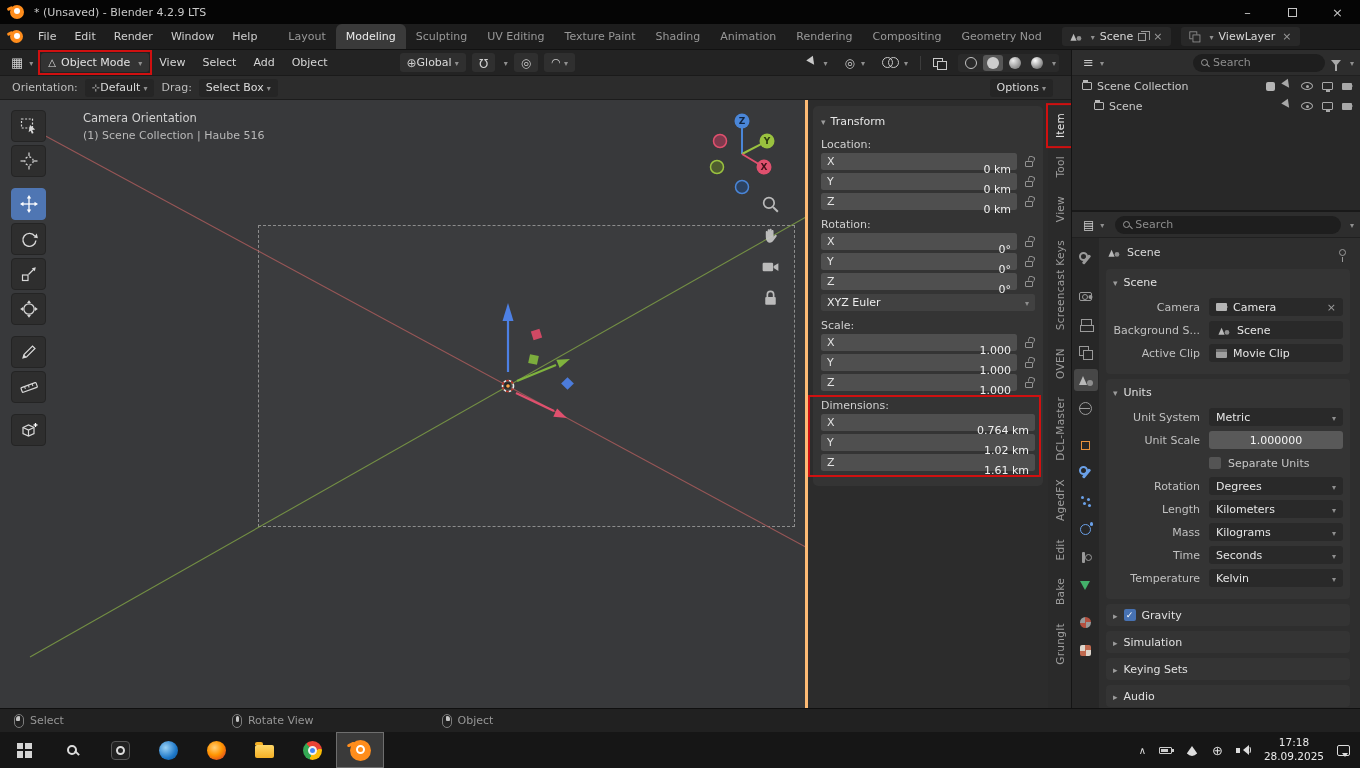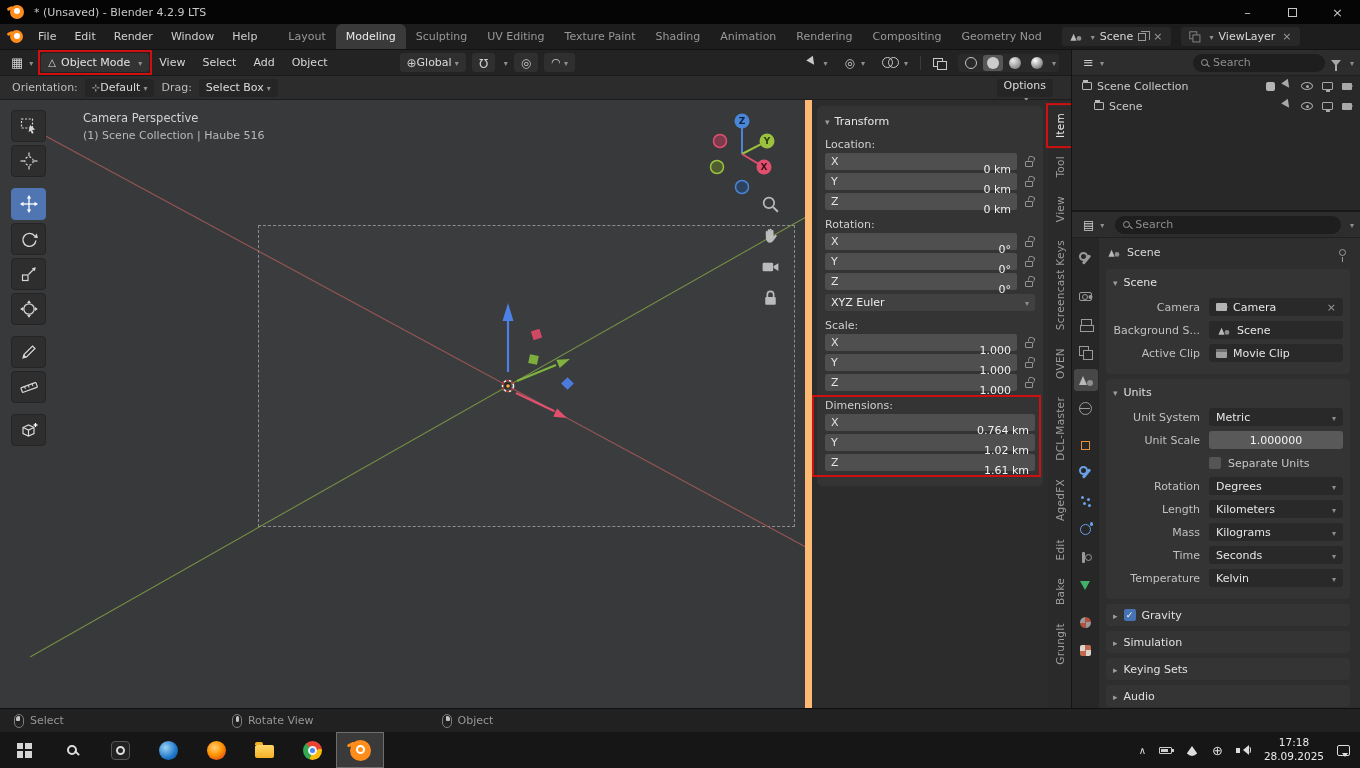--- a/index.html
+++ b/index.html
@@ -59,42 +59,42 @@
   .shade-btn.active { background:#565656; }
   .sph { width:12px; height:12px; border-radius:50%; }
   .sph.wire { border:1.3px solid #c2c2c2; }
   .sph.solid { background:#cccccc; }
   .sph.mat { background:radial-gradient(circle at 35% 30%, #ececec, #9a9a9a 60%, #6f6f6f); }
   .sph.rend { background:radial-gradient(circle at 35% 30%, #ffffff, #8d8d8d 65%, #525252); }
 
   .vp-tools { position:absolute; top:26px; left:0; right:0; height:24px; background:#2c2c2c; display:flex; align-items:center; padding:0 12px; gap:7px; border-bottom:1px solid #1c1c1c; }
   .ts-label { color:#bdbdbd; }
   .pill.dark { background:#252525; height:18px; }
-  .options-btn { margin-left:auto; margin-right:6px;flex-direction:column; }
+  .options-btn { margin-left:auto; margin-right:6px; }
   .i-axes3::before { content:"⊹"; color:#c9c9c9; font-size:10px; }
 
   .vp-canvas { position:absolute; top:50px; left:0; right:0; bottom:0; background:#38393b; overflow:hidden; }
   .cam-frame { position:absolute; left:258px; top:125px; width:537px; height:302px; border:1px dashed #8d8d8d; background:rgba(255,255,255,0.02); }
   .vp-overlay { position:absolute; left:0; top:0; pointer-events:none; }
   .view-info { position:absolute; left:83px; top:9px; line-height:18px; }
   .view-info .l1 { color:#d2d2d2; font-size:11.5px; }
   .view-info .l2 { color:#b9b9b9; font-size:11px; }
 
   .left-toolbar { position:absolute; left:11px; top:10px; width:35px; display:flex; flex-direction:column; gap:3px; z-index:5; }
   .tool-btn { width:35px; height:32px; background:#2e2e2e; border:1px solid #242424; border-radius:4px; display:flex; align-items:center; justify-content:center; }
   .tool-btn.active { background:#4f76b3; border-color:#4f76b3; }
   .tool-btn svg { width:20px; height:20px; }
   .tgap { height:5px; }
 
   .nav-gizmo { position:absolute; left:705px; top:9px; z-index:4; }
   .vp-side-icons { position:absolute; left:760px; top:94px; display:flex; flex-direction:column; gap:10px; z-index:4; opacity:0.9; }
   .vp-side-icons svg { width:21px; height:21px; }
 
   
-  .npanel { position:absolute; left:805px; top:0; width:243px; height:608px; background:#2c2c2c; border-left:7px solid #fdba74; z-index:6; }
+  .npanel { position:absolute; left:805px; top:0; width:243px; height:608px; background:#2c2c2c; border-left:3px solid #fdba74; z-index:6; }
   .tpanel { margin:6px 5px; background:#343434; border-radius:5px; padding:6px 8px 12px 8px; }
   .tpanel-head { display:flex; align-items:center; gap:5px; color:#e6e6e6; height:18px; }
   .ar-open::before { content:"▾"; color:#9c9c9c; font-size:9px; }
   .ar-closed::before { content:"▸"; color:#9c9c9c; font-size:9px; }
   .sec-label { color:#cfcfcf; margin-top:8px; height:15px; }
   .axis-row { display:flex; align-items:center; gap:5px; height:17px; margin-bottom:3px; }
   .axis-field { flex:1; height:17px; background:#4f4f4f; border-radius:2.5px; display:flex; align-items:center; padding:0 6px; color:#f1f1f1; }
   .axis-field .ax { width:12px; color:#e3e3e3; }
   .axis-field .val { margin-left:auto;margin-top:15px; }
   .lockcol { width:13px; display:flex; justify-content:center; }
@@ -403,21 +403,21 @@
         <polygon points="567,318 553.3,316.7 557.1,308.5" fill="#e0506e"></polygon>
         <rect x="532" y="230" width="9" height="9" fill="#d84a66" transform="rotate(-18 536.5 234.5)" opacity="0.95"></rect>
         <rect x="529" y="255" width="9" height="9" fill="#7fb33d" transform="rotate(12 533.5 259.5)" opacity="0.95"></rect>
         <rect x="563" y="279" width="9" height="9" fill="#4d80e4" transform="rotate(45 567.5 283.5)" opacity="0.95"></rect>
         <circle cx="508" cy="286" r="5.5" fill="none" stroke="#e8e8e8" stroke-width="1.6" stroke-dasharray="2.6 2.6"></circle>
         <circle cx="508" cy="286" r="5.5" fill="none" stroke="#c0392b" stroke-width="1.6" stroke-dasharray="2.6 2.6" stroke-dashoffset="2.6"></circle>
         <circle cx="508" cy="286" r="1.8" fill="#ffa648"></circle>
       </svg>
 
       <div class="view-info">
-        <div class="l1">Camera Perspective</div>
+        <div class="l1">Camera Orientation</div>
         <div class="l2">(1) Scene Collection | Haube 516</div>
       </div>
 
       <div class="left-toolbar">
         <div class="tool-btn">
             <svg viewBox="0 0 20 20">
               <rect x="2.5" y="3" width="11" height="9" fill="none" stroke="#d8d8d8" stroke-width="1.2" stroke-dasharray="2 1.6"></rect>
               <path d="M11 9 L16.2 13.6 L13.2 14 L14.6 17 L12.9 17.7 L11.6 14.7 L9.6 16.3 Z" fill="#d8d8d8"></path>
             </svg>
           </div>

